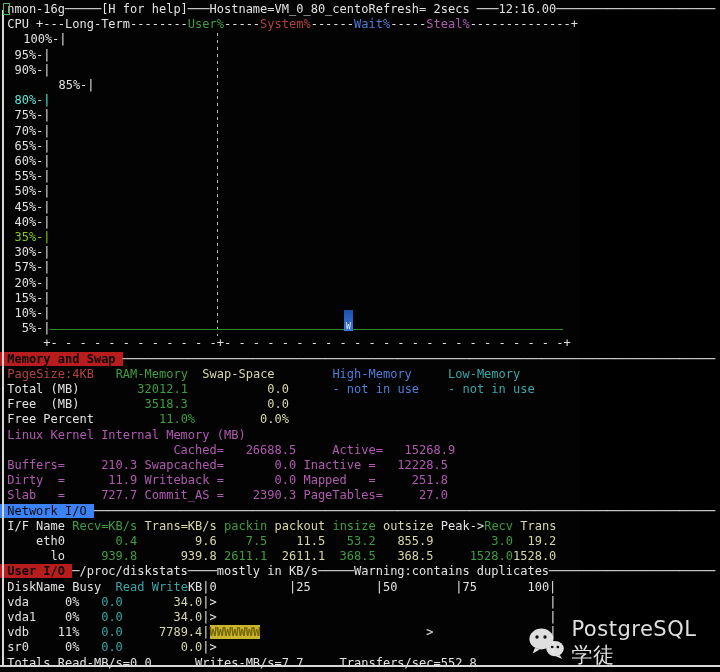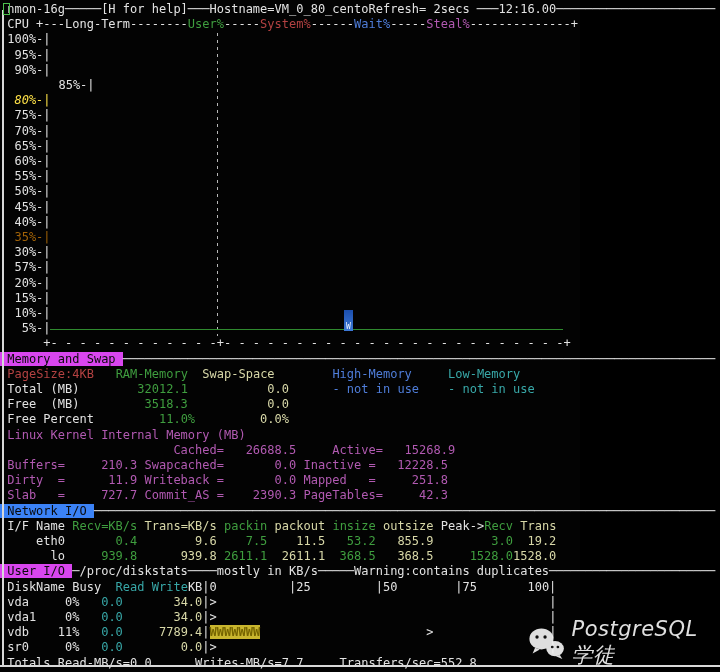--- a/index.html
+++ b/index.html
@@ -1,73 +1,73 @@
 <!DOCTYPE html>
 <html><head>
 <meta charset="utf-8">
 <style>
   * { margin:0; padding:0; box-sizing:border-box; }
   html,body { width:720px; height:672px; background:#000; overflow:hidden; }
   body { position:relative; font-family:"DejaVu Sans Mono", monospace; }
   .screen { position:absolute; left:0; top:0; width:580px; height:672px; background:#030303; }
   .tl { position:absolute; left:0; white-space:pre; font-size:12px; line-height:15.2px; height:15.2px; color:#e2e2e2; z-index:3; }
   .tl span { white-space:pre; }
-  .lab { background:#d946ef; color:#0a0a0a; }
+  .lab { background:#b91c1c; color:#0a0a0a;font-weight:bold; }
   .lab-y { background:#3b82f6; color:#0a0a0a; }
   .wblock { background:#c9b62e; color:#756400; font-weight:bold; }
   .border-left { position:absolute; left:2px; top:10px; width:2px; height:656px; background:#d8d8d8; z-index:4; }
   .border-bottom { position:absolute; left:0; top:665px; width:720px; height:2px; background:#d8d8d8; z-index:4; }
   .cursor-block { position:absolute; left:3px; top:3px; width:7px; height:12px; border:1px solid #4cbf4c; z-index:5; }
   .cpu-vline { position:absolute; left:217px; top:33px; width:1px; height:303px; z-index:2;
     background:repeating-linear-gradient(to bottom,#b8b8b8 0 3px, transparent 3px 7px); }
   .cpu-baseline { position:absolute; left:50px; top:329px; width:513px; height:1px; background:#2f8a2f; z-index:2; }
   .wait-spike { position:absolute; left:344px; top:310px; width:9px; height:21px; z-index:2;
     background:linear-gradient(#1c4fae,#3c79d8); display:flex; align-items:flex-end; justify-content:center;
     color:#eaf2ff; font-size:8px; line-height:9px; }
   .watermark { position:absolute; left:527px; top:617px; z-index:6; display:flex; align-items:center; opacity:0.92; }
-  .watermark-text { color:#f2f2f2; font-family:"DejaVu Sans", sans-serif; font-size:21px; letter-spacing:0.5px; margin-left:6px;font-style:italic; }
+  .watermark-text { color:#f2f2f2; font-family:"DejaVu Sans", sans-serif; font-size:21px; letter-spacing:0.5px; margin-left:6px; }
 </style>
 </head>
 <body>
 
 <div class="screen">
   <div id="lines">
       <div class="tl" style="top: 2px;"><span style="color: rgb(226, 226, 226);"> nmon-16g─────[H for help]───Hostname=VM_0_80_centoRefresh= 2secs ───12:16.00──────────────────────</span></div>
       <div class="tl" style="top: 17.2px;"><span style="color: rgb(226, 226, 226);"> CPU +---Long-Term--------</span><span style="color: rgb(63, 158, 63);">User%</span><span style="color: rgb(226, 226, 226);">-----</span><span style="color: rgb(179, 66, 66);">System%</span><span style="color: rgb(226, 226, 226);">------</span><span style="color: rgb(79, 125, 217);">Wait%</span><span style="color: rgb(226, 226, 226);">-----</span><span style="color: rgb(178, 90, 178);">Steal%</span><span style="color: rgb(226, 226, 226);">--------------+</span></div>
-      <div class="tl" style="top: 32.4px;"><span style="color: rgb(226, 226, 226);"> 100%-|</span></div>
+      <div class="tl" style="top: 32.4px;"><span style="color: rgb(226, 226, 226); padding-left: 16px;"> 100%-|</span></div>
       <div class="tl" style="top: 47.6px;"><span style="color: rgb(226, 226, 226);">  95%-|</span></div>
       <div class="tl" style="top: 62.8px;"><span style="color: rgb(226, 226, 226);">  90%-|</span></div>
       <div class="tl" style="top: 78px;"><span style="color: rgb(226, 226, 226); margin-left: 44px;">  85%-|</span></div>
-      <div class="tl" style="top: 93.2px;"><span style="color: #fde047; font-style: italic;">  80%-|</span></div>
+      <div class="tl" style="top: 93.2px;"><span style="color: #5eead4;">  80%-|</span></div>
       <div class="tl" style="top: 108.4px;"><span style="color: rgb(226, 226, 226);">  75%-|</span></div>
       <div class="tl" style="top: 123.6px;"><span style="color: rgb(226, 226, 226);">  70%-|</span></div>
       <div class="tl" style="top: 138.8px;"><span style="color: rgb(226, 226, 226);">  65%-|</span></div>
       <div class="tl" style="top: 154px;"><span style="color: rgb(226, 226, 226);">  60%-|</span></div>
       <div class="tl" style="top: 169.2px;"><span style="color: rgb(226, 226, 226);">  55%-|</span></div>
       <div class="tl" style="top: 184.4px;"><span style="color: rgb(226, 226, 226);">  50%-|</span></div>
       <div class="tl" style="top: 199.6px;"><span style="color: rgb(226, 226, 226); text-align: right;">  45%-|</span></div>
       <div class="tl" style="top: 214.8px;"><span style="color: rgb(226, 226, 226);">  40%-|</span></div>
-      <div class="tl" style="top: 230px;"><span style="color: #a16207;">  35%-|</span></div>
+      <div class="tl" style="top: 230px;"><span style="color: #84cc16;">  35%-|</span></div>
       <div class="tl" style="top: 245.2px;"><span style="color: rgb(226, 226, 226);">  30%-|</span></div>
       <div class="tl" style="top: 260.4px;"><span style="color: rgb(226, 226, 226);">  57%-|</span></div>
       <div class="tl" style="top: 275.6px;"><span style="color: rgb(226, 226, 226);">  20%-|</span></div>
       <div class="tl" style="top: 290.8px;"><span style="color: rgb(226, 226, 226);">  15%-|</span></div>
       <div class="tl" style="top: 306px;"><span style="color: rgb(226, 226, 226);">  10%-|</span></div>
       <div class="tl" style="top: 321.2px;"><span style="color: rgb(226, 226, 226);">   5%-|</span></div>
       <div class="tl" style="top: 336.4px;"><span style="color: rgb(226, 226, 226);">      +- - - - - - - - - - - -+- - - - - - - - - - - - - - - - - - - - - - - -+</span></div>
       <div class="tl" style="top: 351.6px;"><span class="lab"> Memory and Swap </span><span style="color: rgb(226, 226, 226);">──────────────────────────────────────────────────────────────────────────────────</span></div>
       <div class="tl" style="top: 366.8px;"><span style="color: rgb(226, 226, 226);"> </span><span style="color: rgb(179, 66, 66);">PageSize:4KB</span><span style="color: rgb(226, 226, 226);">   </span><span style="color: rgb(63, 158, 63);">RAM-Memory</span><span style="color: rgb(226, 226, 226);">  </span><span style="color: rgb(216, 216, 168);">Swap-Space</span><span style="color: rgb(226, 226, 226);">        </span><span style="color: rgb(79, 125, 217);">High-Memory</span><span style="color: rgb(226, 226, 226);">     </span><span style="color: rgb(56, 168, 168);">Low-Memory</span></div>
       <div class="tl" style="top: 382px;"><span style="color: rgb(226, 226, 226);"> Total (MB)        </span><span style="color: rgb(63, 158, 63);">32012.1</span><span style="color: rgb(226, 226, 226);">           </span><span style="color: rgb(216, 216, 168);">0.0</span><span style="color: rgb(226, 226, 226);">      </span><span style="color: rgb(79, 125, 217);">- not in use</span><span style="color: rgb(226, 226, 226);">    </span><span style="color: rgb(56, 168, 168);">- not in use</span></div>
       <div class="tl" style="top: 397.2px;"><span style="color: rgb(226, 226, 226);"> Free  (MB)         </span><span style="color: rgb(63, 158, 63);">3518.3</span><span style="color: rgb(226, 226, 226);">           </span><span style="color: rgb(216, 216, 168);">0.0</span></div>
       <div class="tl" style="top: 412.4px;"><span style="color: rgb(226, 226, 226);"> Free Percent         </span><span style="color: rgb(63, 158, 63);">11.0%</span><span style="color: rgb(226, 226, 226);">         </span><span style="color: rgb(216, 216, 168);">0.0%</span></div>
       <div class="tl" style="top: 427.6px;"><span style="color: rgb(178, 90, 178);"> Linux Kernel Internal Memory (MB)</span></div>
       <div class="tl" style="top: 442.8px;"><span style="color: rgb(178, 90, 178);">                        Cached=   26688.5     Active=   15268.9</span></div>
       <div class="tl" style="top: 458px;"><span style="color: rgb(178, 90, 178);"> Buffers=     210.3 Swapcached=       0.0 Inactive =   12228.5</span></div>
       <div class="tl" style="top: 473.2px;"><span style="color: rgb(178, 90, 178);"> Dirty  =      11.9 Writeback =       0.0 Mapped   =     251.8</span></div>
-      <div class="tl" style="top: 488.4px;"><span style="color: rgb(178, 90, 178);"> Slab   =     727.7 Commit_AS =    2390.3 PageTables=     42.3</span></div>
+      <div class="tl" style="top: 488.4px;"><span style="color: rgb(178, 90, 178);"> Slab   =     727.7 Commit_AS =    2390.3 PageTables=     27.0</span></div>
       <div class="tl" style="top: 503.6px;"><span class="lab-y"> Network I/O </span><span style="color: rgb(226, 226, 226);">──────────────────────────────────────────────────────────────────────────────────────</span></div>
       <div class="tl" style="top: 518.8px;"><span style="color: rgb(226, 226, 226);"> I/F Name </span><span style="color: rgb(63, 158, 63);">Recv=KB/s</span><span style="color: rgb(226, 226, 226);"> </span><span style="color: rgb(216, 216, 168);">Trans=KB/s</span><span style="color: rgb(226, 226, 226);"> </span><span style="color: rgb(63, 158, 63);">packin</span><span style="color: rgb(226, 226, 226);"> </span><span style="color: rgb(216, 216, 168);">packout</span><span style="color: rgb(226, 226, 226);"> </span><span style="color: rgb(63, 158, 63);">insize</span><span style="color: rgb(226, 226, 226);"> </span><span style="color: rgb(216, 216, 168);">outsize</span><span style="color: rgb(226, 226, 226);"> </span><span style="color: rgb(226, 226, 226);">Peak-&gt;</span><span style="color: rgb(63, 158, 63);">Recv</span><span style="color: rgb(226, 226, 226);"> </span><span style="color: rgb(216, 216, 168);">Trans</span></div>
       <div class="tl" style="top: 534px;"><span style="color: rgb(226, 226, 226);">     eth0</span><span style="color: rgb(63, 158, 63);">       0.4</span><span style="color: rgb(216, 216, 168);">        9.6</span><span style="color: rgb(63, 158, 63);">    7.5</span><span style="color: rgb(216, 216, 168);">    11.5</span><span style="color: rgb(63, 158, 63);">   53.2</span><span style="color: rgb(216, 216, 168);">   855.9</span><span style="color: rgb(63, 158, 63);">        3.0</span><span style="color: rgb(216, 216, 168);">  19.2</span></div>
       <div class="tl" style="top: 549.2px;"><span style="color: rgb(226, 226, 226);">       lo</span><span style="color: rgb(63, 158, 63);">     939.8</span><span style="color: rgb(216, 216, 168);">      939.8</span><span style="color: rgb(63, 158, 63);"> 2611.1</span><span style="color: rgb(216, 216, 168);">  2611.1</span><span style="color: rgb(63, 158, 63);">  368.5</span><span style="color: rgb(216, 216, 168);">   368.5</span><span style="color: rgb(63, 158, 63);">     1528.0</span><span style="color: rgb(216, 216, 168);">1528.0</span></div>
       <div class="tl" style="top: 564.4px;"><span class="lab"> User I/O </span><span style="color: rgb(226, 226, 226);">─/proc/diskstats────mostly in KB/s─────Warning:contains duplicates───────────────────────</span></div>
       <div class="tl" style="top: 579.6px;"><span style="color: rgb(226, 226, 226);"> DiskName Busy</span><span style="color: rgb(56, 168, 168);">  Read</span><span style="color: rgb(56, 168, 168);"> Write</span><span style="color: rgb(226, 226, 226);">KB|0</span><span style="color: rgb(226, 226, 226);">          |25         |50        |75       100|</span></div>
       <div class="tl" style="top: 594.8px;"><span style="color: rgb(226, 226, 226);"> vda     0%   </span><span style="color: rgb(56, 168, 168);">0.0</span><span style="color: rgb(226, 226, 226);">       </span><span style="color: rgb(216, 216, 168);">34.0</span><span style="color: rgb(226, 226, 226);">|&gt;</span><span style="color: rgb(226, 226, 226);">                                              </span><span style="color: rgb(226, 226, 226);">|</span></div>
       <div class="tl" style="top: 610px;"><span style="color: rgb(226, 226, 226);"> vda1    0%   </span><span style="color: rgb(56, 168, 168);">0.0</span><span style="color: rgb(226, 226, 226);">       </span><span style="color: rgb(216, 216, 168);">34.0</span><span style="color: rgb(226, 226, 226);">|&gt;</span><span style="color: rgb(226, 226, 226);">                                              </span><span style="color: rgb(226, 226, 226);">|</span></div>
       <div class="tl" style="top: 625.2px;"><span style="color: rgb(226, 226, 226);"> vdb    11%   </span><span style="color: rgb(56, 168, 168);">0.0</span><span style="color: rgb(226, 226, 226);">     </span><span style="color: rgb(216, 216, 168);">7789.4</span><span style="color: rgb(226, 226, 226);">|</span><span class="wblock">WWWWWWW</span><span style="color: rgb(226, 226, 226);">                       </span><span style="color: rgb(226, 226, 226);">&gt;</span><span style="color: rgb(226, 226, 226);">                </span><span style="color: rgb(226, 226, 226);">|</span></div>
       <div class="tl" style="top: 640.4px;"><span style="color: rgb(226, 226, 226);"> sr0     0%   </span><span style="color: rgb(56, 168, 168);">0.0</span><span style="color: rgb(226, 226, 226);">        </span><span style="color: rgb(216, 216, 168);">0.0</span><span style="color: rgb(226, 226, 226);">|&gt;</span><span style="color: rgb(226, 226, 226);">                                              </span><span style="color: rgb(226, 226, 226);">|</span></div>

